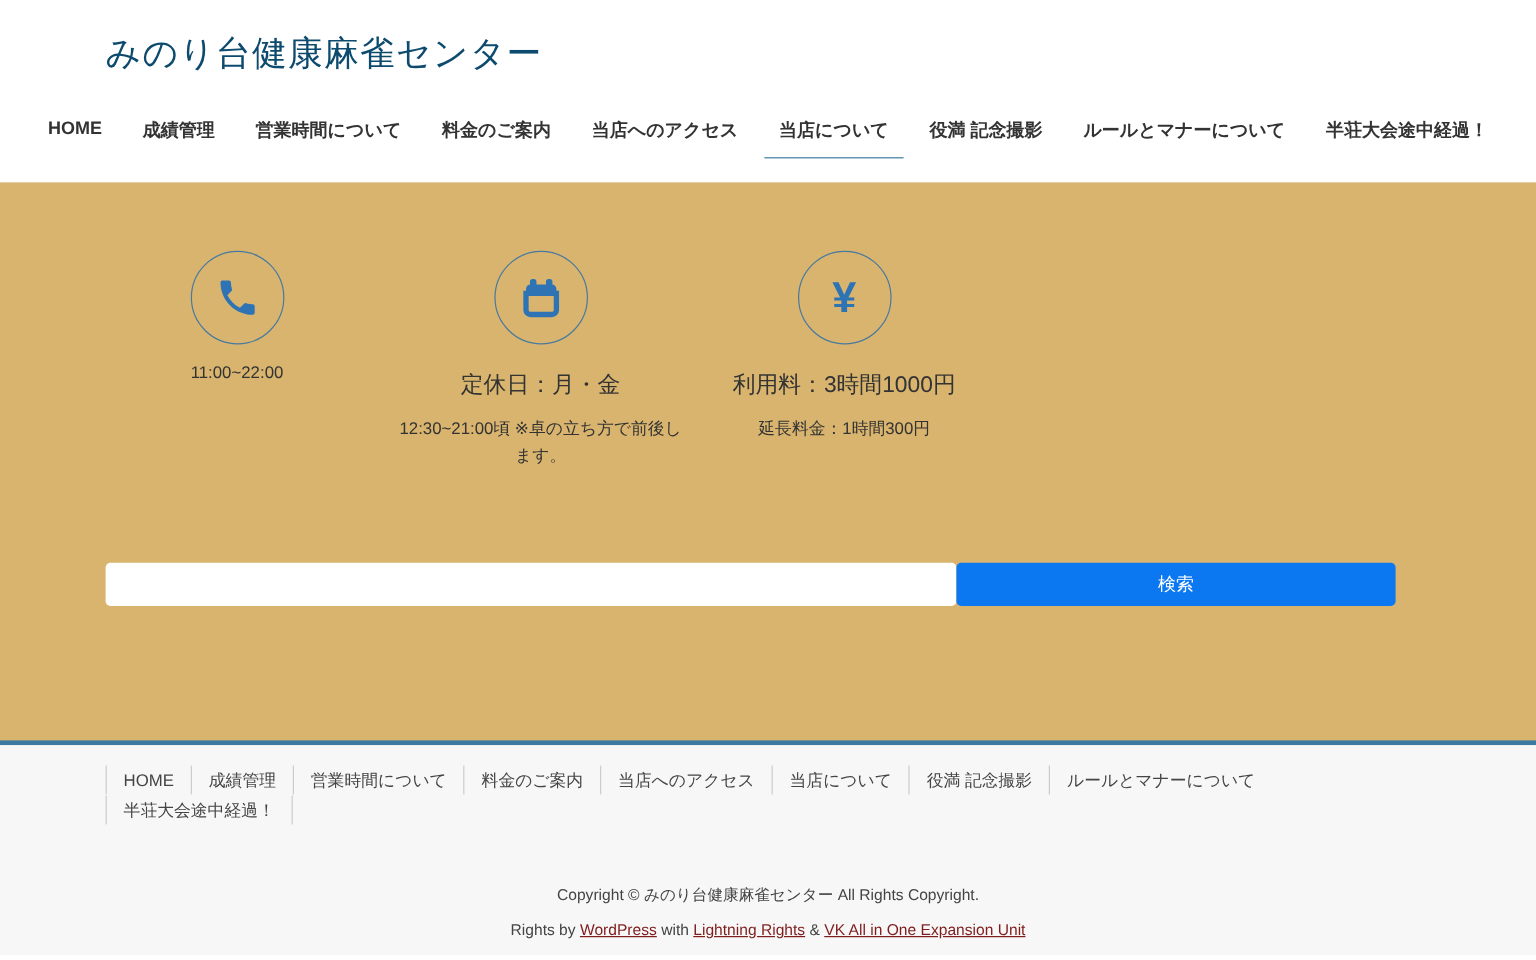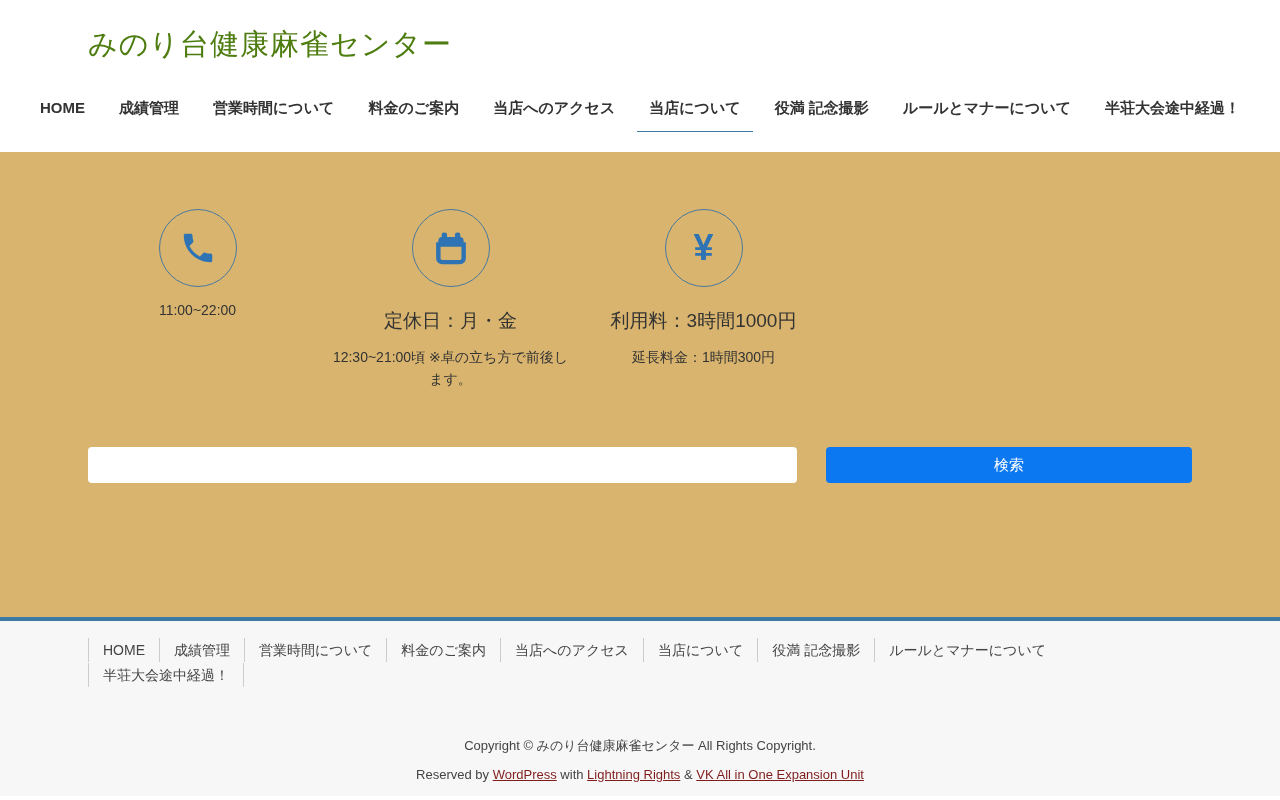--- a/index.html
+++ b/index.html
@@ -14,21 +14,21 @@
   
   .site-header {
     height: 152px;
     background: #ffffff;
     padding-top: 25px;
   }
   .site-title {
     margin-left: 88px;
     font-size: 29px;
     font-weight: 500;
-    color: #4d7c0f;
+    color: #0c4a6e;
     letter-spacing: 1px;
     cursor: pointer;
   }
   .main-nav {
     margin-top: 32px;
     display: flex;
     justify-content: center;
     align-items: flex-start;
   }
   .main-nav a {
@@ -91,23 +91,22 @@
     line-height: 1.55;
     color: #333;
     padding: 0 8px;
   }
   .no-posts {
     margin-top: 50px;
     font-size: 15px;
     color: #333;
   }
   .search-row {
-    margin-top: 57px;
-    display: flex;
-    justify-content: space-between;
+    margin-top: 79px;
+    display: flex;
     align-items: center;
   }
   .search-input {
     width: 709px;
     height: 36px;
     border: none;
     border-radius: 4px;
     background: #ffffff;
     font-size: 15px;
     padding: 0 12px;
@@ -241,14 +240,14 @@
     <a>料金のご案内</a>
     <a>当店へのアクセス</a>
     <a>当店について</a>
     <a>役満 記念撮影</a>
     <a>ルールとマナーについて</a>
     <a>半荘大会途中経過！</a>
   </nav>
 
   <p class="copyright">Copyright © みのり台健康麻雀センター All Rights Copyright.</p>
 
-  <p class="powered"><span>Reserved by</span> <a>WordPress</a> <span>with</span> <a>Lightning Rights</a> <span>&amp;</span> <a>VK All in One Expansion Unit</a></p>
+  <p class="powered"><span>Rights by</span> <a>WordPress</a> <span>with</span> <a>Lightning Rights</a> <span>&amp;</span> <a>VK All in One Expansion Unit</a></p>
 </footer>
 
 </body></html>

